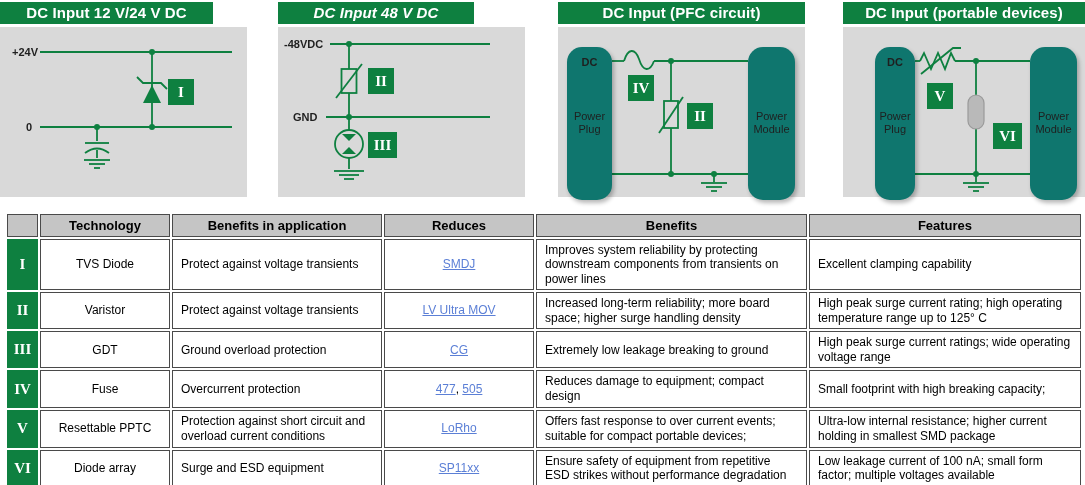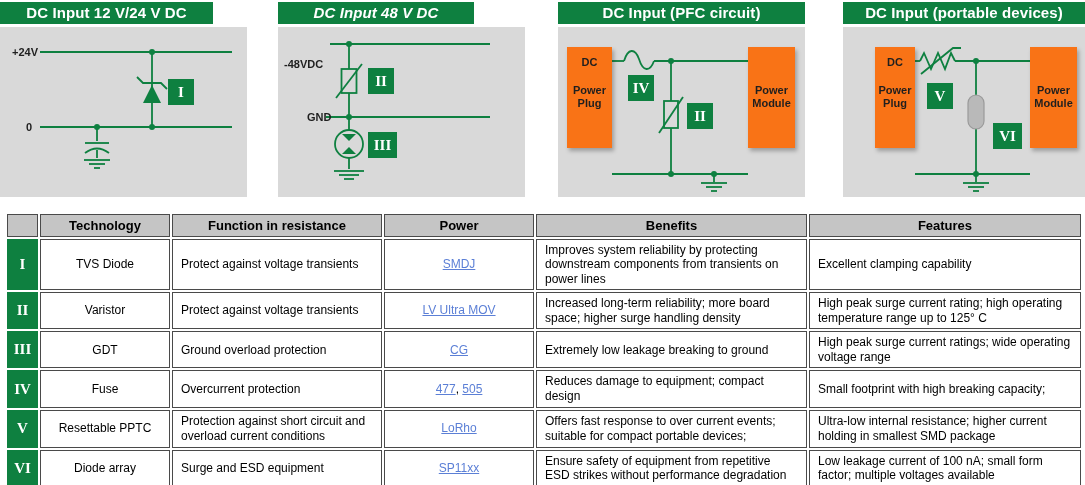--- a/index.html
+++ b/index.html
@@ -9,24 +9,24 @@
   
   .panel-header{position:absolute;top:2px;height:22px;background:#0e8040;color:#ffffff;
     font-weight:bold;font-size:15px;line-height:22px;text-align:center;letter-spacing:.1px;}
   .panel{position:absolute;top:27px;height:170px;background:#d9d9d9;}
   .circuit{position:absolute;left:0;top:0;}
   .circ-label{position:absolute;font-size:11px;font-weight:bold;color:#1f1f1f;white-space:nowrap;}
   .badge{position:absolute;width:26px;height:26px;background:#0e8040;color:#fff;
     font-family:"Liberation Serif",serif;font-size:15px;font-weight:600;
     display:flex;align-items:center;justify-content:center;}
   .badge.wide{width:29px;}
-  .wbox{position:absolute;top:20px;height:101px;background:#f97316;box-shadow:2px 3px 4px rgba(0,0,0,.28);}
+  .wbox{position:absolute;top:20px;height:153px;background:#0f766e;box-shadow:2px 3px 4px rgba(0,0,0,.28);border-radius:15px;}
   .wbox .dc{position:absolute;top:9px;left:0;width:100%;text-align:center;font-size:11px;font-weight:bold;color:#1f1f1f;}
   .wbox .mid{position:absolute;top:50%;left:0;width:100%;transform:translateY(-50%);
-    text-align:center;font-size:11px;font-weight:bold;color:#1f1f1f;line-height:1.25;}
+    text-align:center;font-size:11px;font-weight:normal;color:#1f1f1f;line-height:1.25;}
 
   
   table.spec{position:absolute;left:5px;top:212px;width:1078px;height:277px;
     border-collapse:separate;border-spacing:2px;table-layout:fixed;}
   table.spec td,table.spec th{overflow:hidden;}
   th.hdr{background:#c5c5c5;border:1px solid #4a4a4a;font-size:13px;font-weight:bold;color:#000;text-align:center;}
   td.num{background:#0e8040;color:#fff;text-align:center;font-family:"Liberation Serif",serif;
     font-size:15px;font-weight:bold;border:none;}
   td.cell{border:1px solid #4a4a4a;background:#fff;font-size:12px;color:#000;line-height:1.22;}
   td.c-center{text-align:center;padding:2px 12px;}
@@ -99,22 +99,22 @@
       <g stroke="#0e8040" stroke-width="1.8">
         <line x1="56" y1="144" x2="86" y2="144"></line>
         <line x1="61" y1="148" x2="81" y2="148"></line>
         <line x1="66" y1="152" x2="76" y2="152"></line>
       </g>
       <g fill="#0e8040">
         <circle cx="71" cy="17" r="3"></circle>
           <circle cx="71" cy="90" r="3"></circle>
       </g>
     </svg>
-    <div class="circ-label" style="left:6px;top:11px;margin-top:20px;">-48VDC</div>
-    <div class="circ-label" style="left:29px;top:84px;text-align:center;">GND</div>
+    <div class="circ-label" style="left:6px;top:11px;">-48VDC</div>
+    <div class="circ-label" style="left:15px;top:84px;text-align:center;">GND</div>
     <div class="badge" style="left:90px;top:41px;">II</div>
     <div class="badge wide" style="left:90px;top:105px;">III</div>
   </div>
 
   <div class="panel" style="left:558px;width:247px;">
     <svg class="circuit" width="247" height="170" viewBox="0 0 247 170">
       <g stroke="#0e8040" stroke-width="1.8" fill="none">
         <line x1="54" y1="34" x2="66" y2="34"></line>
         <line x1="96" y1="34" x2="190" y2="34"></line>
         <line x1="113" y1="34" x2="113" y2="74"></line>
@@ -191,22 +191,22 @@
         <col style="width:130px;">
         <col style="width:210px;">
       <col style="width:150px;">
         <col style="width:271px;">
         <col style="width:272px;">
     </colgroup>
     <tbody>
         <tr style="height:22px;">
       <th class="hdr"></th>
       <th class="hdr">Technology</th>
-      <th class="hdr">Function in resistance</th>
-      <th class="hdr">Power</th>
+      <th class="hdr">Benefits in application</th>
+      <th class="hdr">Reduces</th>
       <th class="hdr">Benefits</th>
       <th class="hdr">Features</th>
     </tr>
 
     <tr style="height:45px;">
       <td class="num">I</td>
       <td class="cell c-center">TVS Diode</td>
       <td class="cell c-left">Protect against voltage transients</td>
       <td class="cell c-center"><a href="#">SMDJ</a></td>
       <td class="cell c-left">Improves system reliability by protecting downstream components from transients on power lines</td>

